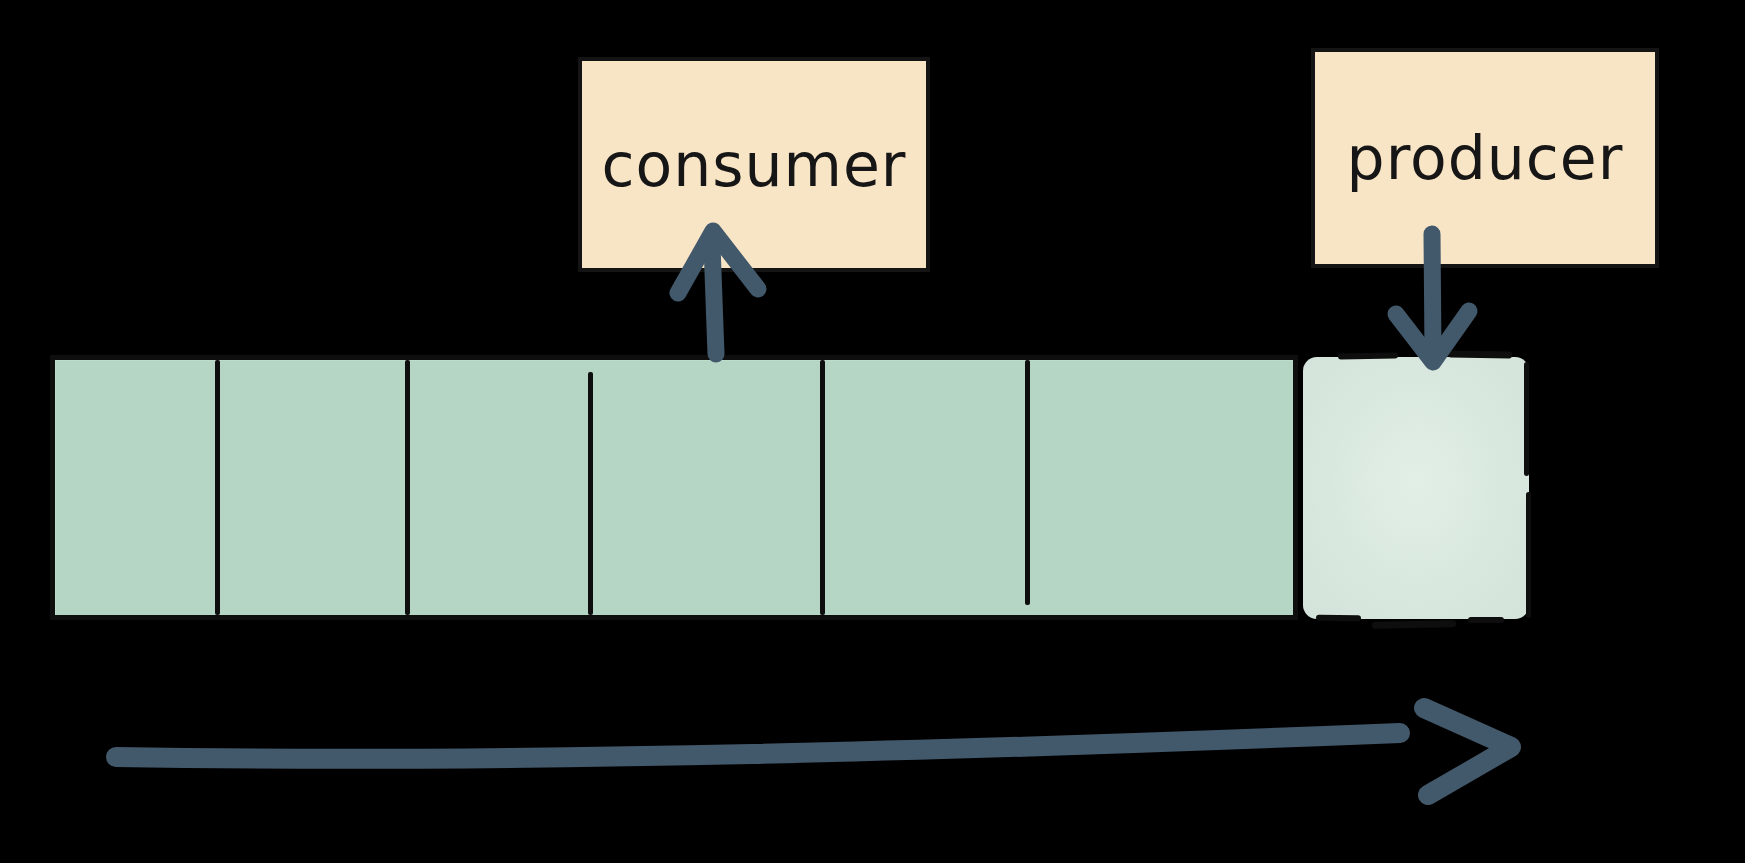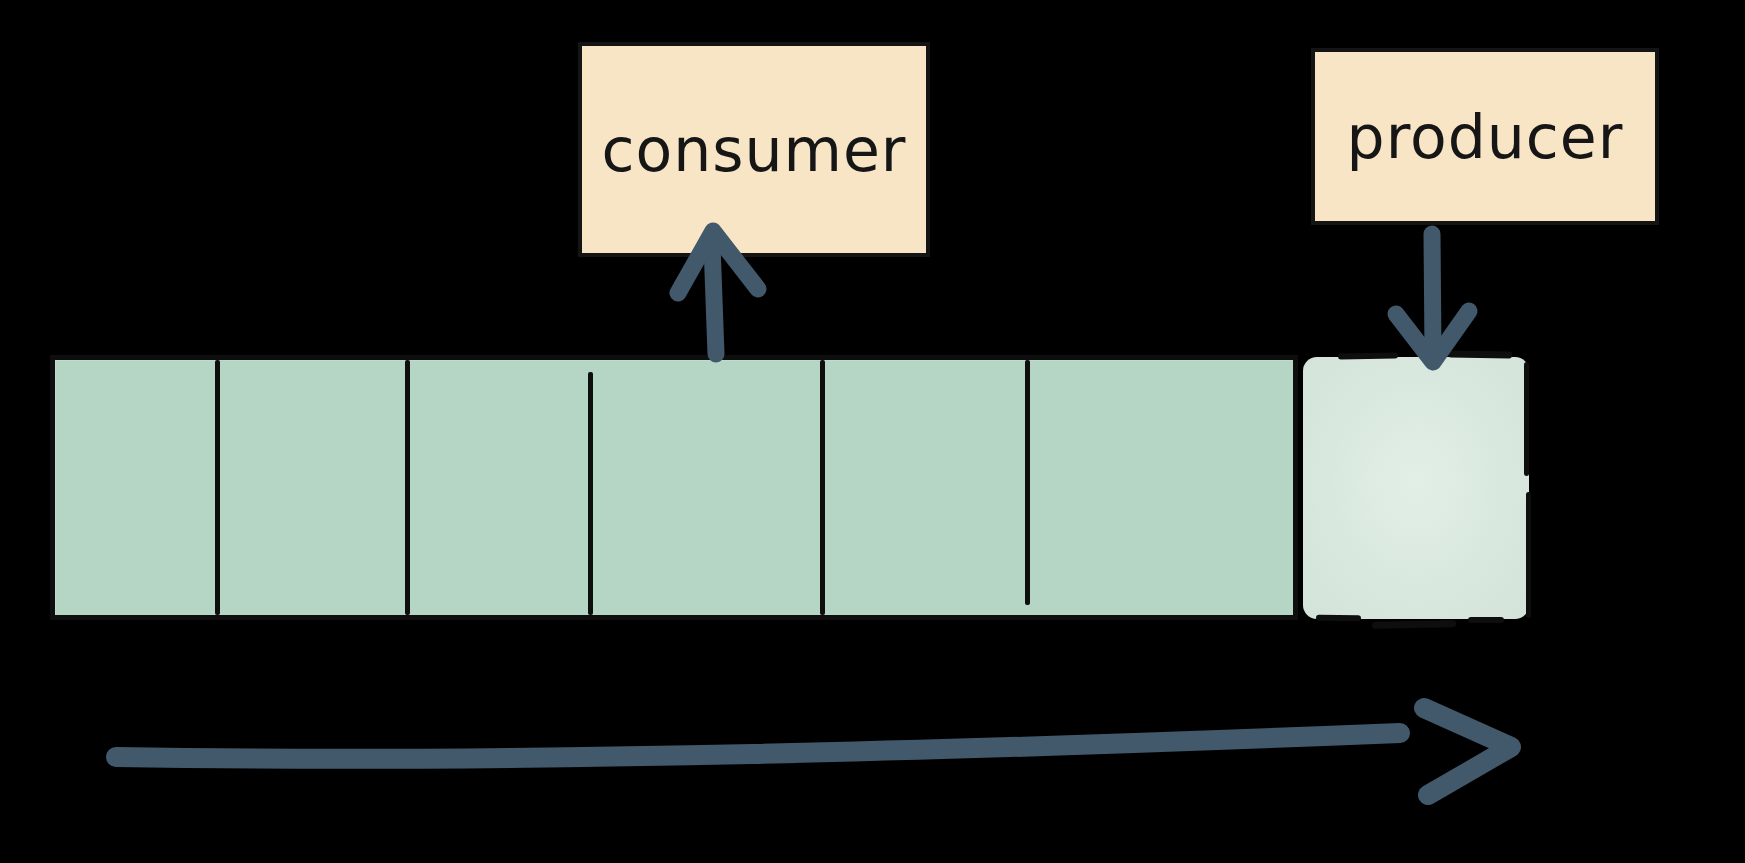--- a/index.html
+++ b/index.html
@@ -27,22 +27,22 @@
   .node-box{
     position:absolute;
     background:var(--box-fill);
     border:4px solid var(--box-border);
     display:flex;align-items:center;justify-content:center;
     color:var(--text);
     font-size:60px;
     letter-spacing:1px;
     box-shadow:2px 3px 0 rgba(0,0,0,.55), -2px -2px 0 rgba(0,0,0,.35);
   }
-  .node-box.consumer{left:578px;top:42px;width:352px;height:215px;align-items:center;}
-  .node-box.producer{left:1311px;top:48px;width:348px;height:177px;}
+  .node-box.consumer{left:578px;top:57px;width:352px;height:215px;align-items:center;}
+  .node-box.producer{left:1311px;top:48px;width:348px;height:220px;}
 
   .queue-row{
     position:absolute;
     left:50px;top:355px;width:1248px;height:265px;
     background:var(--cell-fill);
     border:5px solid var(--line);
     box-shadow:1px 1px 0 rgba(255,255,255,.12) inset;
   }
   .queue-cell{
     position:absolute;top:0;height:100%;

